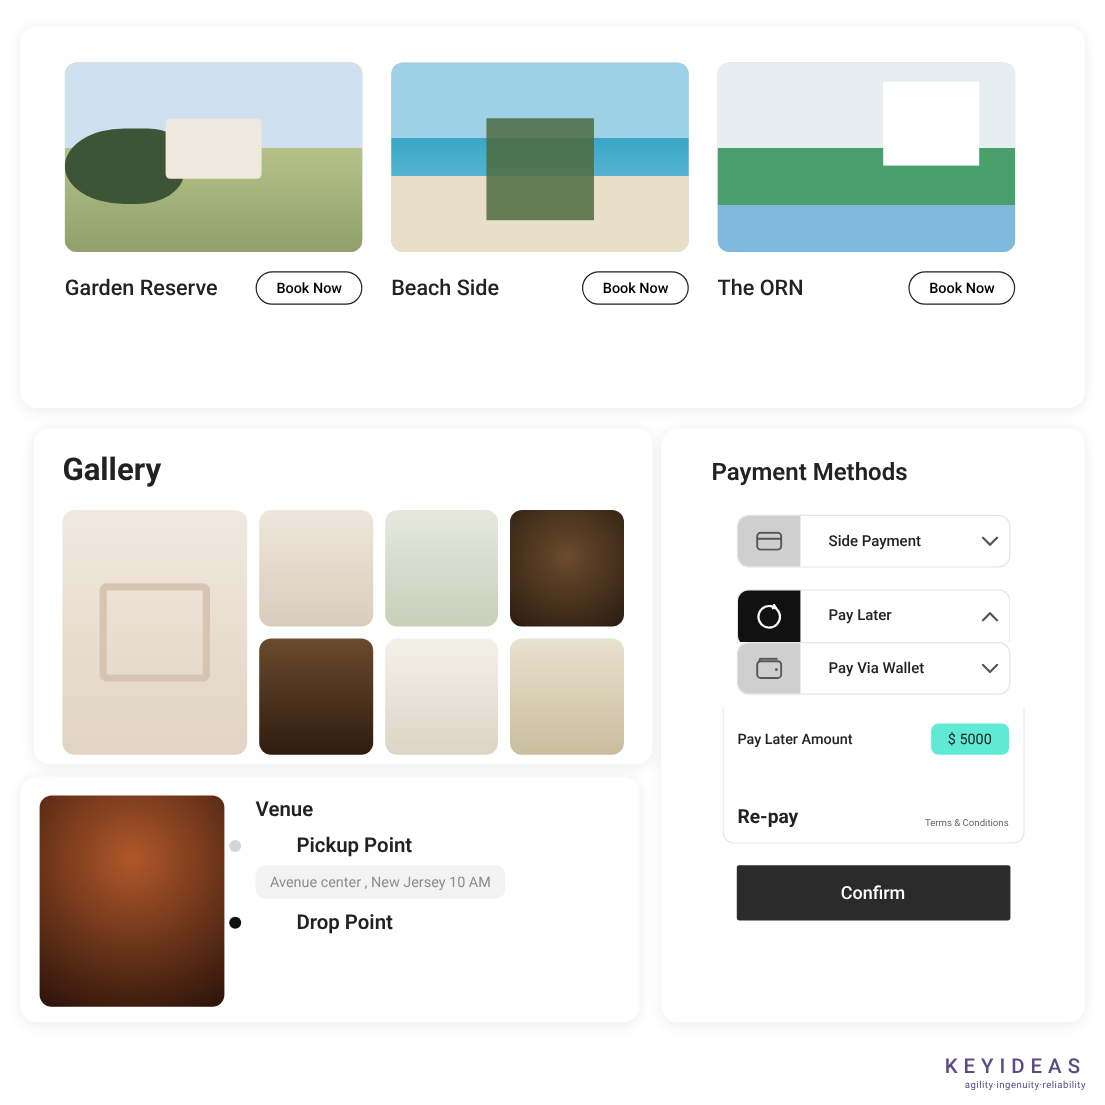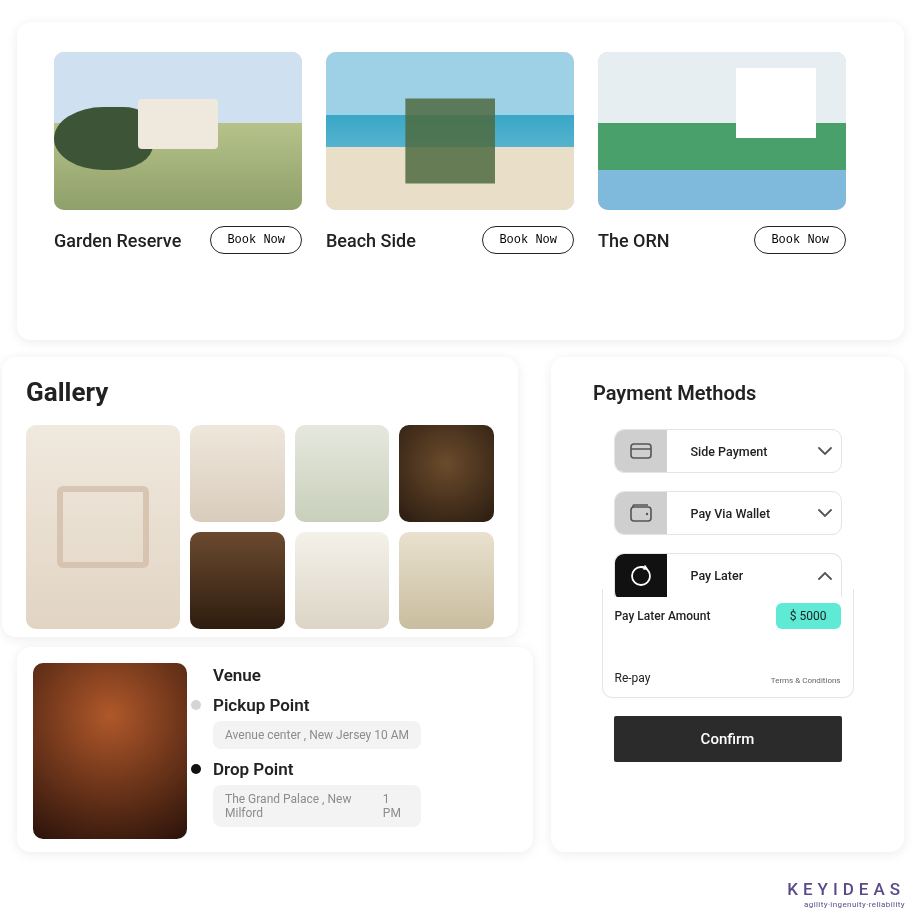--- a/index.html
+++ b/index.html
@@ -27,37 +27,36 @@
     background: #ccc; margin-bottom: 16px;
     display: flex; align-items: flex-end; justify-content: center;
     overflow: hidden;
   }
   .cur-bottom { display: flex; align-items: center; justify-content: space-between; }
   .cur-title { font-size: 18px; font-weight: 500; }
   .book-btn {
     border: 1.5px solid #222; background: #fff; border-radius: 18px;
     font-size: 12px; padding: 6px 16px; cursor: pointer;
     font-weight: 500;
-    font-family: Liberation Mono, monospace;
   }
 
   
   .scene { width:100%; height:100%; position:relative; }
   .scene.garden { background: linear-gradient(#cfe1f0 0%, #cfe1f0 45%, #b6c28a 45%, #8fa06a 100%); }
   .scene.garden::after{content:"";position:absolute;left:34%;top:30%;width:80px;height:50px;background:#efe9dd;border-radius:4px;}
   .scene.garden::before{content:"";position:absolute;left:0;top:35%;width:40%;height:40%;background:#3d5536;border-radius:50% 30% 40% 50%;}
   .scene.beach { background: linear-gradient(#9ed1e6 0%, #9ed1e6 40%, #3aa7c7 40%, #55b3cf 60%, #e9dfc9 60%, #e9dfc9 100%); }
   .scene.beach::after{content:"";position:absolute;left:32%;top:20%;width:90px;height:100px;background:rgba(77,107,63,0.85);clip-path:polygon(0 15%,100% 15%,100% 100%,0 100%);}
   .scene.orn { background: linear-gradient(#e6eef2 0%, #e6eef2 45%, #4aa06a 45%, #4aa06a 75%, #7fbadd 75%, #7fbadd 100%); }
   .scene.orn::after{content:"";position:absolute;right:12%;top:10%;width:80px;height:70px;background:#fff;}
 
   
   .gallery {
     position: absolute;
-    left: 2px; top: 357px;
+    left: 28px; top: 357px;
     width: 516px; height: 280px;
     padding: 20px 24px 22px 24px;
   }
   .gallery h2 { font-size: 26px; font-weight: 700; margin-bottom: 18px; }
   .gallery-grid { display: flex; gap: 10px; }
   .g-left { width: 154px; height: 204px; border-radius: 10px; background: linear-gradient(#f0e9de,#e1d4c3); position:relative; overflow:hidden;}
   .g-left::after{content:"";position:absolute;left:20%;right:20%;top:30%;bottom:30%;border:6px solid rgba(210,190,170,0.8);border-radius:6px;}
   .g-right { flex: 1; display: grid; grid-template-columns: repeat(3, 1fr); grid-template-rows: repeat(2, 1fr); gap: 10px; height: 204px; }
   .g-thumb { border-radius: 10px; background:#d6cfc6; position:relative; overflow:hidden;}
   .g-thumb:nth-child(1){background:linear-gradient(#efe7dc,#d8ccbc);}
@@ -75,21 +74,21 @@
     padding: 16px 24px 16px 16px;
     display: flex; gap: 26px;
   }
   .venue-img { width: 154px; height: 176px; border-radius: 10px; background: radial-gradient(circle at 50% 30%, #b0582a, #2a120a); flex-shrink:0;}
   .venue-fields { flex:1; padding-top: 2px; }
   .vf-row { margin-bottom: 10px; }
   .vf-head { display:flex; align-items:center; gap: 12px; margin-bottom: 6px; text-align: center; }
   .dot { width:10px; height:10px; border-radius:50%; display:inline-block; }
   .dot.grey { background:#d5d5d5; }
   .dot.black { background:#111; }
-  .vf-label { font-size: 17px; font-weight: 600; }
+  .vf-label { font-size: 17px; font-weight: 600; margin-left: 34px; }
   .vf-label.first { margin-left: 0; }
   .vf-input {
     background:#f3f3f3; border-radius:8px; border:none;
     padding: 7px 12px; font-size: 12px; color:#8c8c8c;
     display:flex; justify-content:space-between; align-items:center;
     width: 208px;
   }
   .vf-input .time { color:#8c8c8c; }
 
   
@@ -124,21 +123,21 @@
     margin: -8px auto 18px auto;
     width: 252px;
     border: 1px solid #e4e4e4; border-top:none;
     border-radius: 0 0 10px 10px;
     padding: 14px 12px 12px 12px;
   }
   .amt-row { display:flex; justify-content:space-between; align-items:center; margin-bottom: 42px;}
   .amt-label { font-size: 12px; font-weight:500;}
   .amt-val { background:#5eead4; border-radius:6px; padding:6px 14px; font-size:12px;}
   .repay-row { display:flex; justify-content:space-between; align-items:flex-end; }
-  .repay { font-size: 12px; font-weight:400; }
+  .repay { font-size: 16px; font-weight:700; }
   .tnc { font-size: 8px; color:#666; }
 
   .confirm {
     display:block; margin: 18px auto 0 auto;
     width: 228px; height: 46px; border:none; border-radius:2px;
     background:#2b2b2b; color:#fff; font-size:15px; font-weight:500;
     cursor:pointer;
   }
 
   
@@ -225,78 +224,74 @@
         <span>Avenue center , New Jersey</span>
         <span class="time">10 AM</span>
       </div>
     </div>
 
     <div class="vf-row" style="margin-bottom:0">
       <div class="vf-head" style="margin-left:-22px">
         <span class="dot black"></span>
         <span class="vf-label">Drop  Point</span>
       </div>
-      <div class="vf-input">
-        <span>The Grand Palace , New Milford</span>
-        <span class="time">1 PM</span>
-      </div>
     </div>
 
   </div>
 </section>
 
 <section class="pay card-lg">
   <h3>Payment Methods</h3>
 
   <div class="pm">
     <span class="pm-icon">
       <svg width="22" height="16" viewBox="0 0 22 16" fill="none">
           <rect x="1" y="1" width="20" height="14" rx="3" stroke="#555" stroke-width="1.6"></rect>
           <line x1="1" y1="6" x2="21" y2="6" stroke="#555" stroke-width="1.6"></line>
         </svg>
     </span>
     <span class="pm-label">Side Payment</span>
     <span class="chev">
       <svg width="14" height="8" viewBox="0 0 14 8" fill="none">
           <path d="M1 1l6 6 6-6" stroke="#555" stroke-width="1.8" stroke-linecap="round"></path>
+        </svg>
+    </span>
+  </div>
+
+  <div class="pm active" style="margin-bottom:0;border-radius:10px 10px 0 0;border-bottom:none">
+    <span class="pm-icon" style="height:48px">
+      <svg width="22" height="22" viewBox="0 0 22 22" fill="none">
+          <circle cx="11" cy="11" r="9" stroke="#fff" stroke-width="1.8"></circle>
+          <path d="M11 2a9 9 0 014.5 1.2" stroke="#fff" stroke-width="1.8" stroke-linecap="round"></path>
+          <path d="M15 1l1.5 2.2L14 4" stroke="#fff" stroke-width="1.6" stroke-linecap="round"></path>
+        </svg>
+    </span>
+    <span class="pm-label">Pay Later</span>
+    <span class="chev">
+      <svg width="14" height="8" viewBox="0 0 14 8" fill="none">
+          <path d="M1 7l6-6 6 6" stroke="#555" stroke-width="1.8" stroke-linecap="round"></path>
         </svg>
     </span>
   </div>
 
   <div class="pm">
     <span class="pm-icon">
       <svg width="22" height="18" viewBox="0 0 22 18" fill="none">
           <rect x="1" y="3" width="20" height="14" rx="3" stroke="#555" stroke-width="1.6"></rect>
           <path d="M3 3V2a1 1 0 011-1h14" stroke="#555" stroke-width="1.6"></path>
           <circle cx="17" cy="10" r="1.2" fill="#555"></circle>
         </svg>
     </span>
     <span class="pm-label">Pay Via Wallet</span>
     <span class="chev">
       <svg width="14" height="8" viewBox="0 0 14 8" fill="none">
           <path d="M1 1l6 6 6-6" stroke="#555" stroke-width="1.8" stroke-linecap="round"></path>
         </svg>
     </span>
   </div>
-
-  <div class="pm active" style="margin-bottom:0;border-radius:10px 10px 0 0;border-bottom:none">
-    <span class="pm-icon" style="height:48px">
-      <svg width="22" height="22" viewBox="0 0 22 22" fill="none">
-          <circle cx="11" cy="11" r="9" stroke="#fff" stroke-width="1.8"></circle>
-          <path d="M11 2a9 9 0 014.5 1.2" stroke="#fff" stroke-width="1.8" stroke-linecap="round"></path>
-          <path d="M15 1l1.5 2.2L14 4" stroke="#fff" stroke-width="1.6" stroke-linecap="round"></path>
-        </svg>
-    </span>
-    <span class="pm-label">Pay Later</span>
-    <span class="chev">
-      <svg width="14" height="8" viewBox="0 0 14 8" fill="none">
-          <path d="M1 7l6-6 6 6" stroke="#555" stroke-width="1.8" stroke-linecap="round"></path>
-        </svg>
-    </span>
-  </div>
   <div class="pm-expanded">
     <div class="amt-row">
       <span class="amt-label">Pay Later Amount</span>
       <span class="amt-val">$ 5000</span>
     </div>
     <div class="repay-row">
       <span class="repay">Re-pay</span>
       <span class="tnc">Terms &amp; Conditions</span>
     </div>
   </div>

